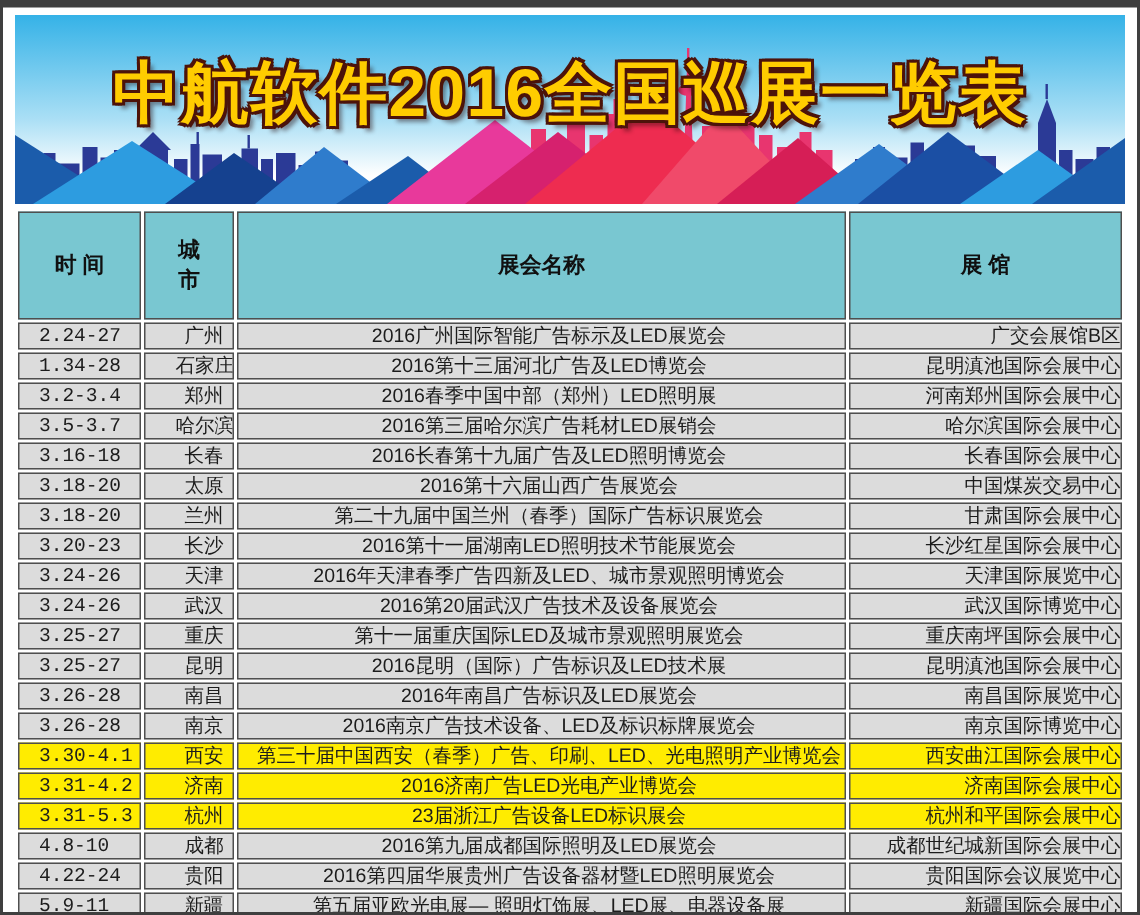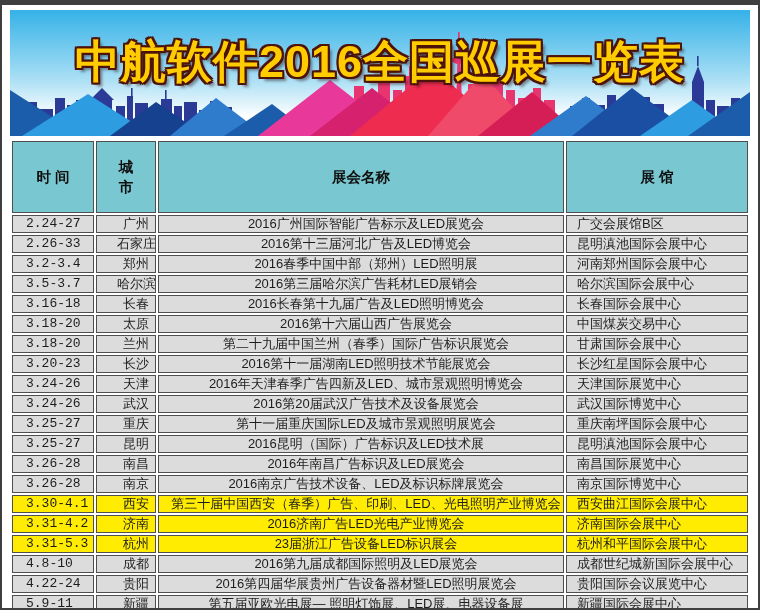--- a/index.html
+++ b/index.html
@@ -36,21 +36,21 @@
   }
   .schedule td{
     background:var(--row-bg,#dcdcdc);border:1px solid var(--grid,#4f4f4f);
     font-size:13px;color:#1c1c1c;height:16px;line-height:16px;padding:0;
     white-space:nowrap;overflow:hidden;
   }
   .schedule tr.highlight td{background:var(--highlight-bg,#ffec00);margin-top:45px;}
   .schedule td.c-time{padding-left:13px;text-align:left;font-family:Liberation Mono, monospace;}
   .schedule td.c-city{text-align:center;padding-left:20px;}
   .schedule td.c-name{padding-left:10px;text-align:center;}
-  .schedule td.c-venue{padding-left:10px;text-align:left;}
+  .schedule td.c-venue{text-align:right;}
   col.w-time{width:82px;} col.w-city{width:60px;} col.w-name{width:auto;} col.w-venue{width:182px;}
 </style>
 </head>
 <body>
 
 <div class="page">
 
   <div class="banner">
     <svg viewBox="0 0 740 126" preserveAspectRatio="none">
       <defs>
@@ -166,21 +166,21 @@
       </tr>
     </thead>
     <tbody>
         <tr>
     <td class="c-time">2.24-27</td>
     <td class="c-city">广州</td>
     <td class="c-name">2016广州国际智能广告标示及LED展览会</td>
     <td class="c-venue">广交会展馆B区</td>
   </tr>
         <tr>
-    <td class="c-time">2.26-33</td>
+    <td class="c-time">1.34-28</td>
     <td class="c-city">石家庄</td>
     <td class="c-name">2016第十三届河北广告及LED博览会</td>
     <td class="c-venue">昆明滇池国际会展中心</td>
   </tr>
         <tr>
     <td class="c-time">3.2-3.4</td>
     <td class="c-city">郑州</td>
     <td class="c-name">2016春季中国中部（郑州）LED照明展</td>
     <td class="c-venue">河南郑州国际会展中心</td>
   </tr>

